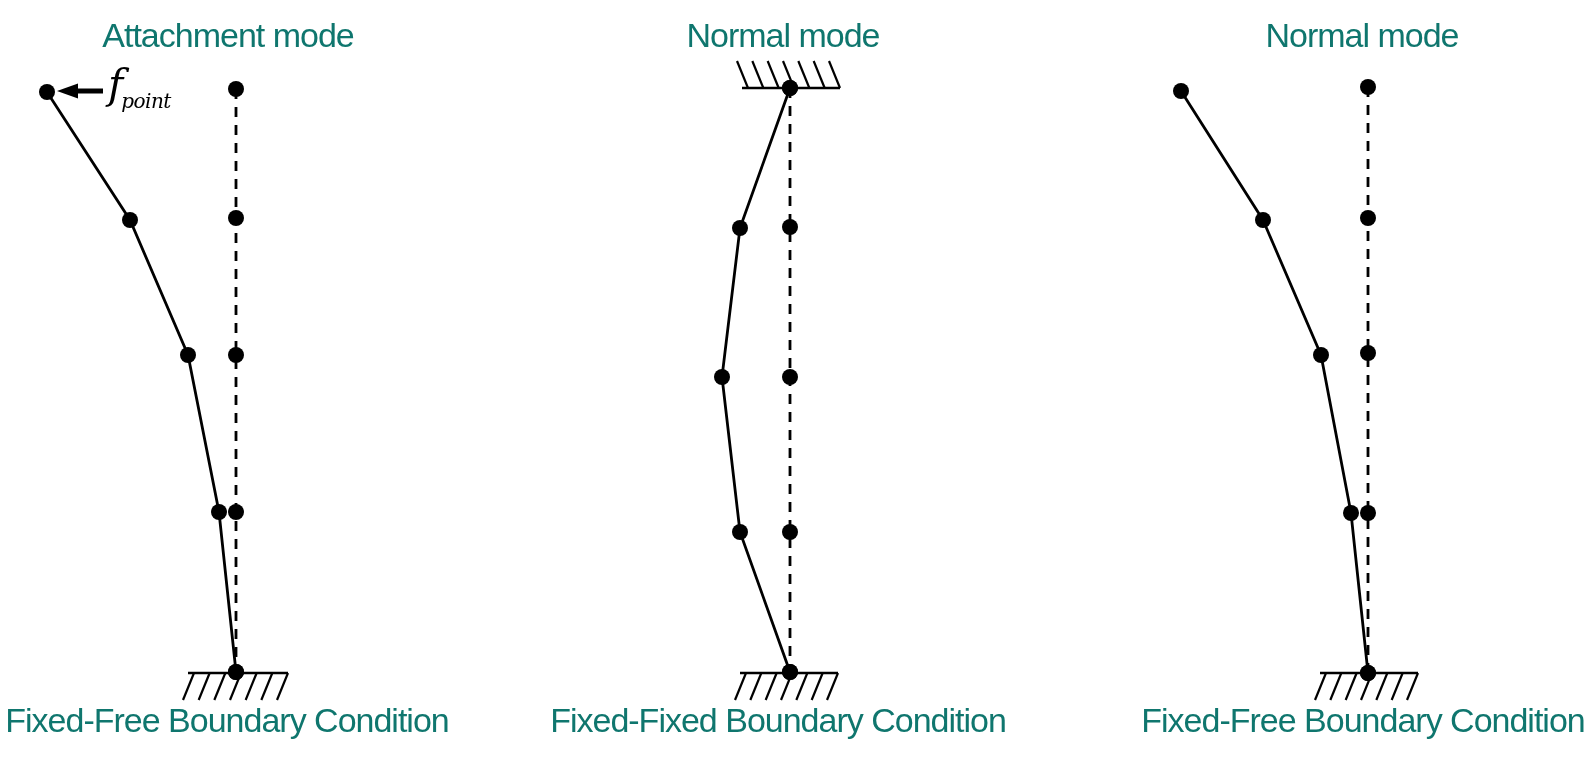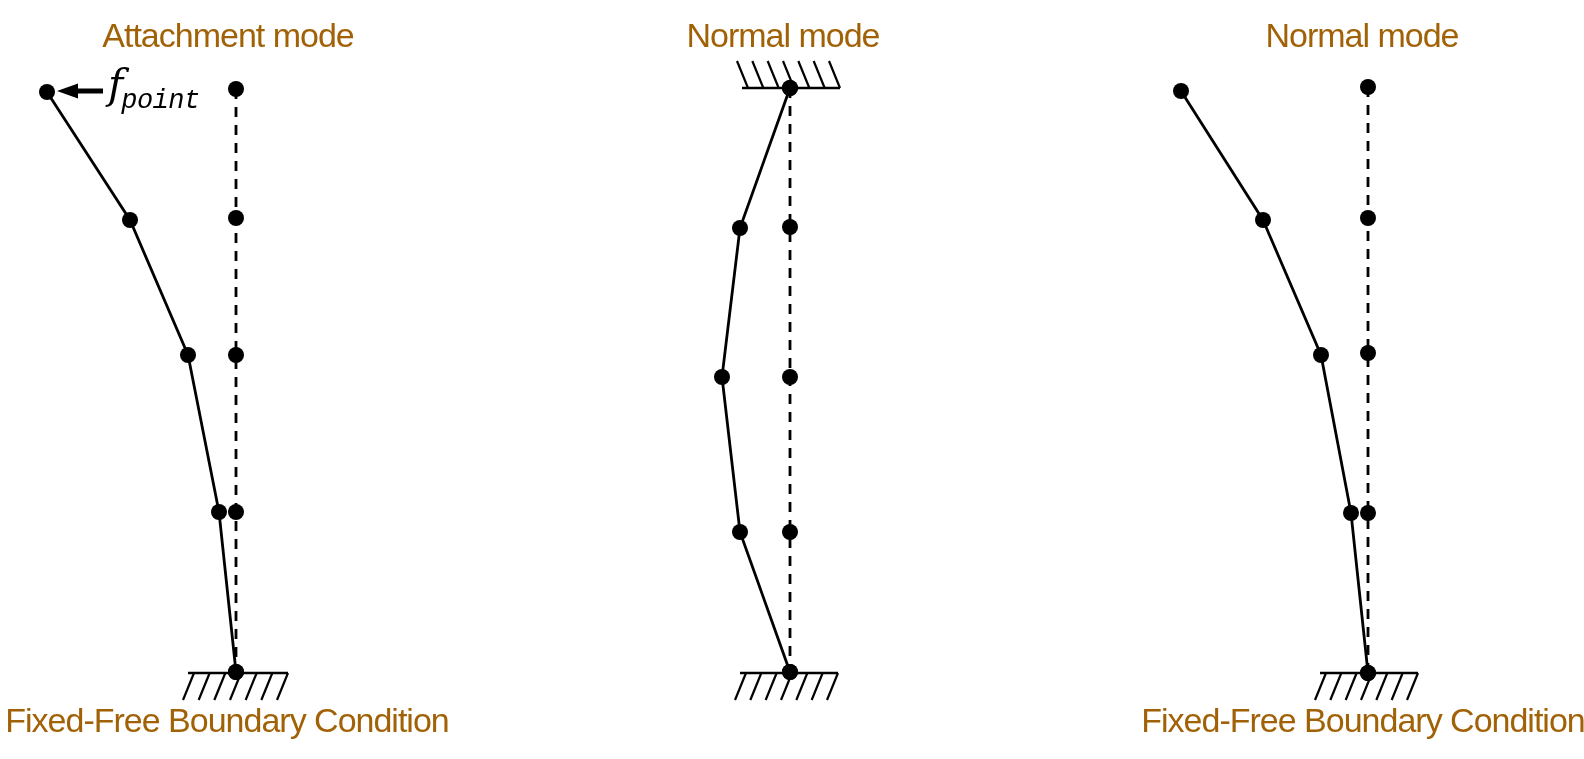--- a/index.html
+++ b/index.html
@@ -13,36 +13,36 @@
     font-family: "Liberation Sans", sans-serif;
     color: #000000;
   }
   .canvas svg { position: absolute; left: 0; top: 0; }
   .panel-label {
     position: absolute;
     transform: translateX(-50%);
     white-space: nowrap;
     line-height: 1;
     letter-spacing: -1px;
-    color: #a16207;
+    color: #0f766e;
   }
   .title { font-size: 34px; }
   .caption { font-size: 34px; text-align: right; }
   .force-label {
     position: absolute;
     left: 108px;
     top: 64px;
     line-height: 1;
     white-space: nowrap;
     font-family: "DejaVu Serif", serif;
     font-style: italic;
     color: #000000;
   }
   .fl-f { font-size: 41px; }
-  .fl-sub { font-size: 27px; position: relative; top: 10px; left: -2px; letter-spacing: -0.5px; font-family: Liberation Mono, monospace; }
+  .fl-sub { font-size: 20px; position: relative; top: 10px; left: -2px; letter-spacing: -0.5px; }
 </style>
 </head>
 <body>
 
 <div class="canvas">
 
   <svg id="diagram-svg" width="1584" height="759" viewBox="0 0 1584 759">
       <g stroke="#000000" fill="none">
         <line x1="236" y1="89" x2="236" y2="672" stroke-width="2.8" stroke-dasharray="10 8"></line>
         <polyline points="47,92 130,220 188,355 219,512 236,672" stroke-width="2.8"></polyline>
@@ -136,16 +136,17 @@
   <div class="panel-label title" style="left:783px; top:18px;">Normal mode</div>
 
   <div class="panel-label title" style="left:1362px; top:18px;">Normal mode</div>
 
   <div class="force-label">
     <span class="fl-f">f</span><span class="fl-sub">point</span>
   </div>
 
   <div class="panel-label caption" style="left:227px; top:703px;">Fixed-Free Boundary Condition</div>
 
+  <div class="panel-label caption" style="left:778px; top:703px;">Fixed-Fixed Boundary Condition</div>
 
   <div class="panel-label caption" style="left:1363px; top:703px;">Fixed-Free Boundary Condition</div>
 
 </div>
 
 </body></html>

